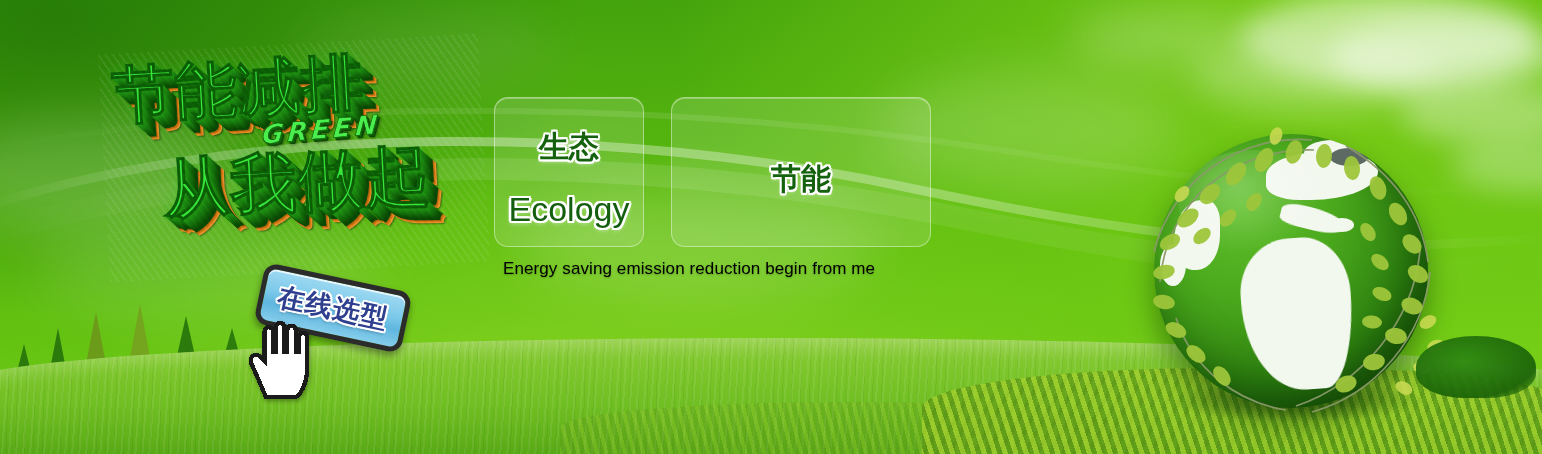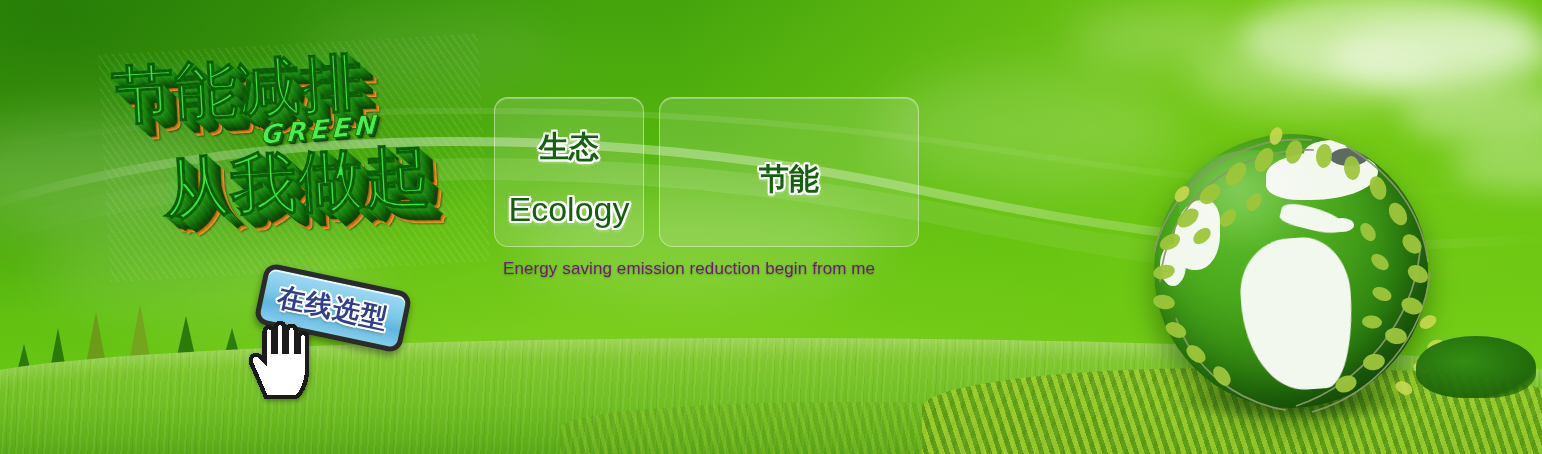--- a/index.html
+++ b/index.html
@@ -145,21 +145,21 @@
   .cards{position:absolute;left:494px;top:97px;height:148px;display:flex;gap:15px;}
   .card{
     width:148px;height:148px;
     border-radius:14px;
     background:rgba(255,255,255,.13);
     border:1px solid rgba(255,255,255,.42);
     box-shadow:inset 0 1px 0 rgba(255,255,255,.30);
     position:relative;
     display:flex;flex-direction:column;align-items:center;justify-content:center;
   }
-  .card.wide{width:258px;}
+  .card.wide{width:258px;margin-left:12px;}
   .card-cn{
     font-size:30px;font-weight:700;color:#14610e;line-height:1;
     margin-top:14px;
     font-family:"DejaVu Sans","Liberation Sans",sans-serif;
     text-shadow:
       -1.6px -1.6px 0 #fff, 1.6px -1.6px 0 #fff, -1.6px 1.6px 0 #fff, 1.6px 1.6px 0 #fff,
       0 -2px 0 #fff, 0 2px 0 #fff, -2px 0 0 #fff, 2px 0 0 #fff,
       0 2px 4px rgba(255,255,255,.7);
   }
   .card-en{
@@ -168,21 +168,21 @@
     font-family:"Liberation Sans","DejaVu Sans",sans-serif;
     text-shadow:
       -1.8px -1.8px 0 #fff, 1.8px -1.8px 0 #fff, -1.8px 1.8px 0 #fff, 1.8px 1.8px 0 #fff,
       0 -2.4px 0 #fff, 0 2.4px 0 #fff, -2.4px 0 0 #fff, 2.4px 0 0 #fff,
       0 2px 5px rgba(255,255,255,.75);
   }
 
   
   .tagline{
     position:absolute;left:503px;top:259px;
-    font-size:17px;color:#701a75;letter-spacing:.1px;
+    font-size:17px;color:#000000;letter-spacing:.1px;
     text-shadow:0 1px 2px rgba(20,70,8,.35);
     white-space:nowrap;
   }
 
   
   .cta{
     position:absolute;left:258px;top:277px;
     width:150px;height:62px;
     transform:rotate(12deg);
   }

